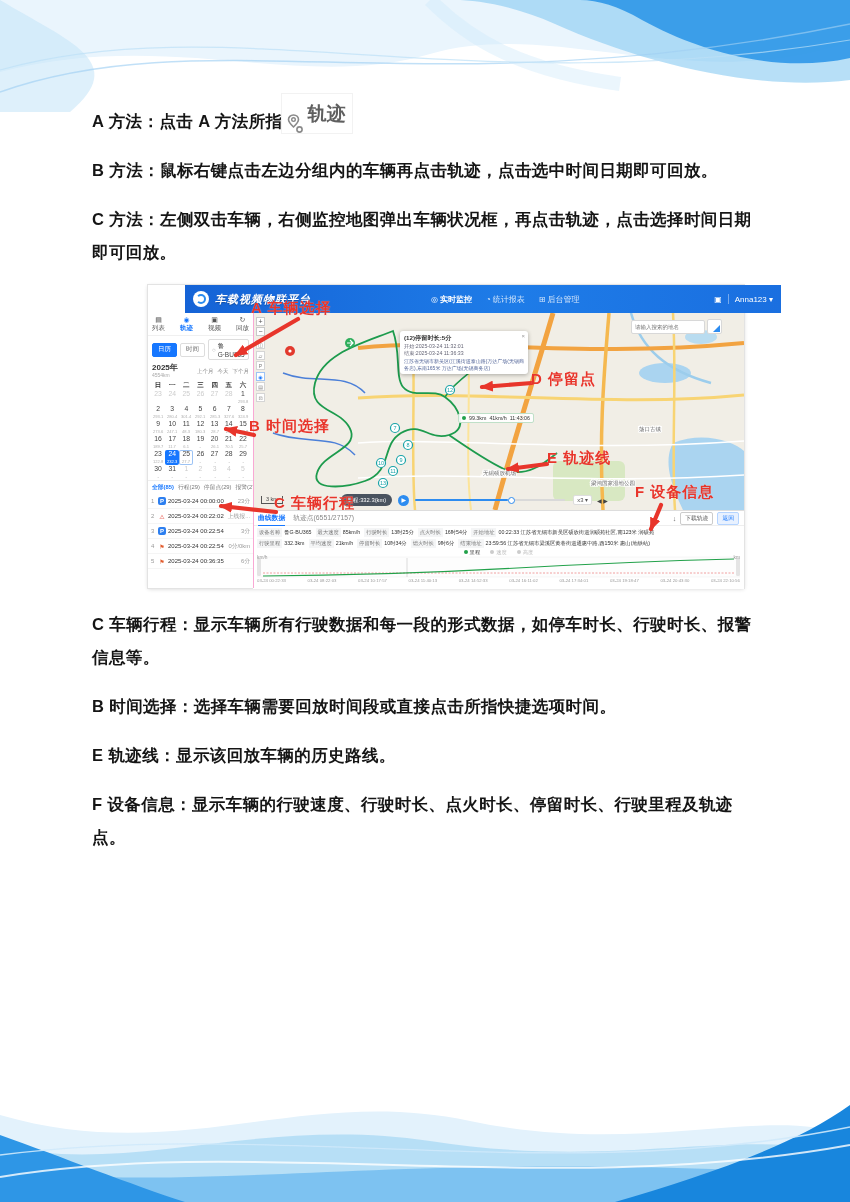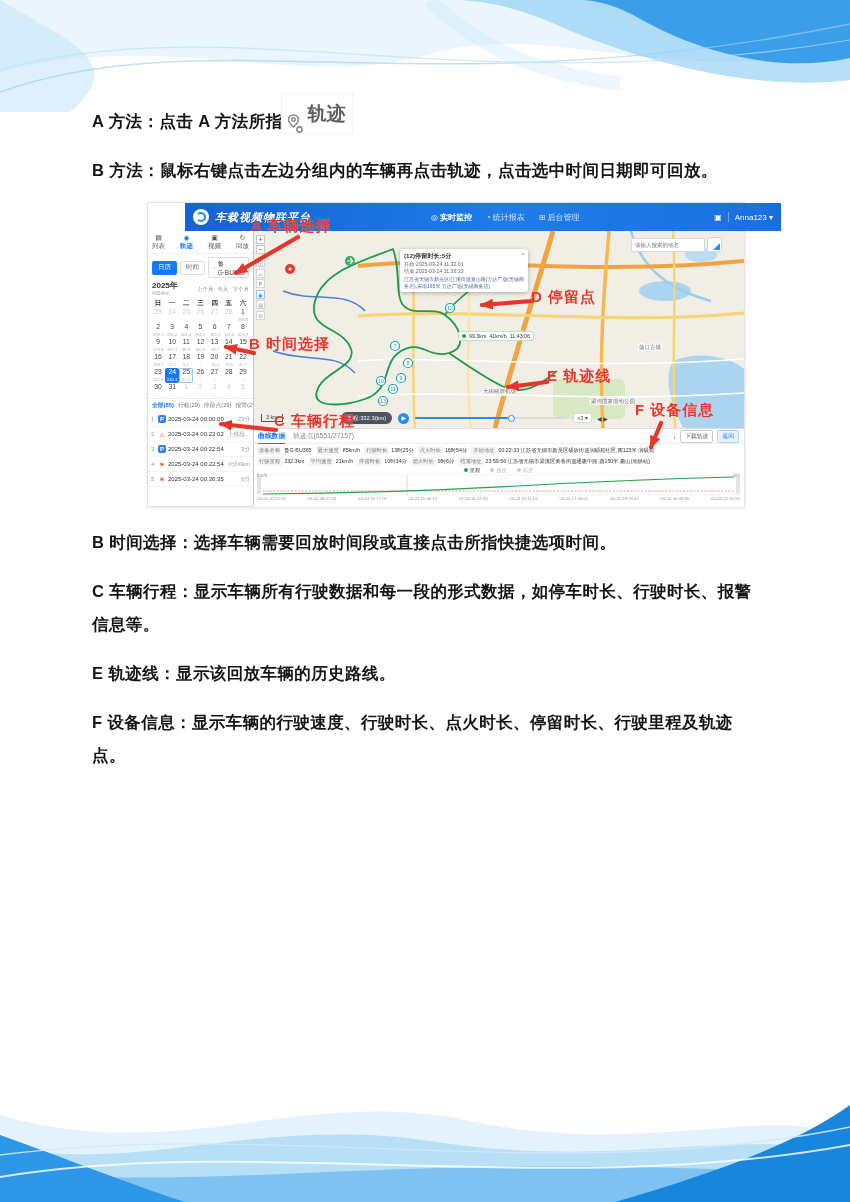--- a/index.html
+++ b/index.html
@@ -170,20 +170,21 @@
   <p class="doc"><span>A 方法：点击 A 方法所指</span><span class="chip-track">
         <svg width="18" height="20" viewBox="0 0 18 20">
           <path d="M7.5 2 C4.4 2 2.5 4.2 2.5 6.6 C2.5 9.4 7.5 14 7.5 14 C7.5 14 12.5 9.4 12.5 6.6 C12.5 4.2 10.6 2 7.5 2 Z" fill="none" stroke="#8a8a8a" stroke-width="1.6"></path>
           <circle cx="7.5" cy="6.6" r="1.8" fill="none" stroke="#8a8a8a" stroke-width="1.4"></circle>
           <circle cx="13.5" cy="16.5" r="2.6" fill="none" stroke="#8a8a8a" stroke-width="1.6"></circle>
         </svg>
         <span class="t">轨迹</span>
       </span></p>
 
   <p class="doc">B 方法：鼠标右键点击左边分组内的车辆再点击轨迹，点击选中时间日期即可回放。</p>
+  <p class="doc">C 方法：左侧双击车辆，右侧监控地图弹出车辆状况框，再点击轨迹，点击选择时间日期即可回放。</p>
 
   <div class="shot">
 
     <div class="shot-header">
       <span class="logo"></span>
       <span class="shot-title">车载视频物联平台</span>
       <div class="shot-nav">
         <span class="nav-it on">
             <span class="g">◎</span>
             <span>实时监控</span>
@@ -686,17 +687,17 @@
       </g>
     </svg>
     <span class="ann" style="left:103px;top:14px;">A 车辆选择</span>
     <span class="ann" style="left:101px;top:132px;">B 时间选择</span>
     <span class="ann" style="left:126px;top:209px;">C 车辆行程</span>
     <span class="ann" style="left:383px;top:85px;">D 停留点</span>
     <span class="ann" style="left:399px;top:164px;">E 轨迹线</span>
     <span class="ann" style="left:487px;top:198px;">F 设备信息</span>
   </div>
 
+  <p class="doc">C 车辆行程：显示车辆所有行驶数据和每一段的形式数据，如停车时长、行驶时长、报警信息等。</p>
   <p class="doc">B 时间选择：选择车辆需要回放时间段或直接点击所指快捷选项时间。</p>
-  <p class="doc">C 车辆行程：显示车辆所有行驶数据和每一段的形式数据，如停车时长、行驶时长、报警信息等。</p>
   <p class="doc">E 轨迹线：显示该回放车辆的历史路线。</p>
   <p class="doc">F 设备信息：显示车辆的行驶速度、行驶时长、点火时长、停留时长、行驶里程及轨迹点。</p>
 </div>
 
 </body></html>

